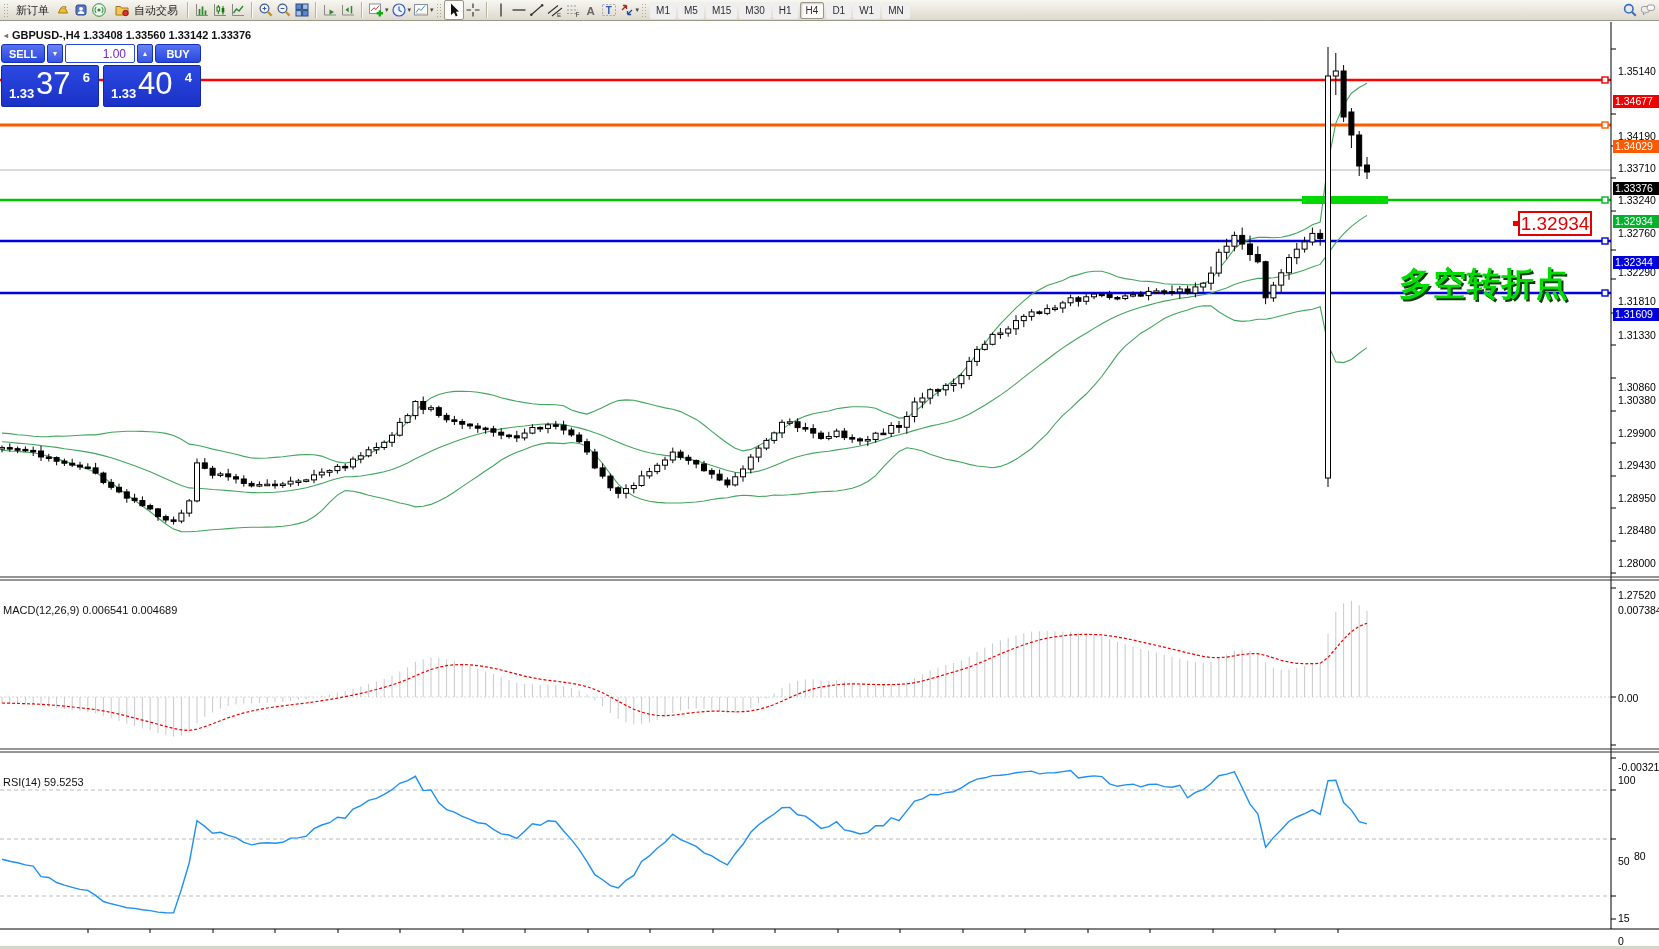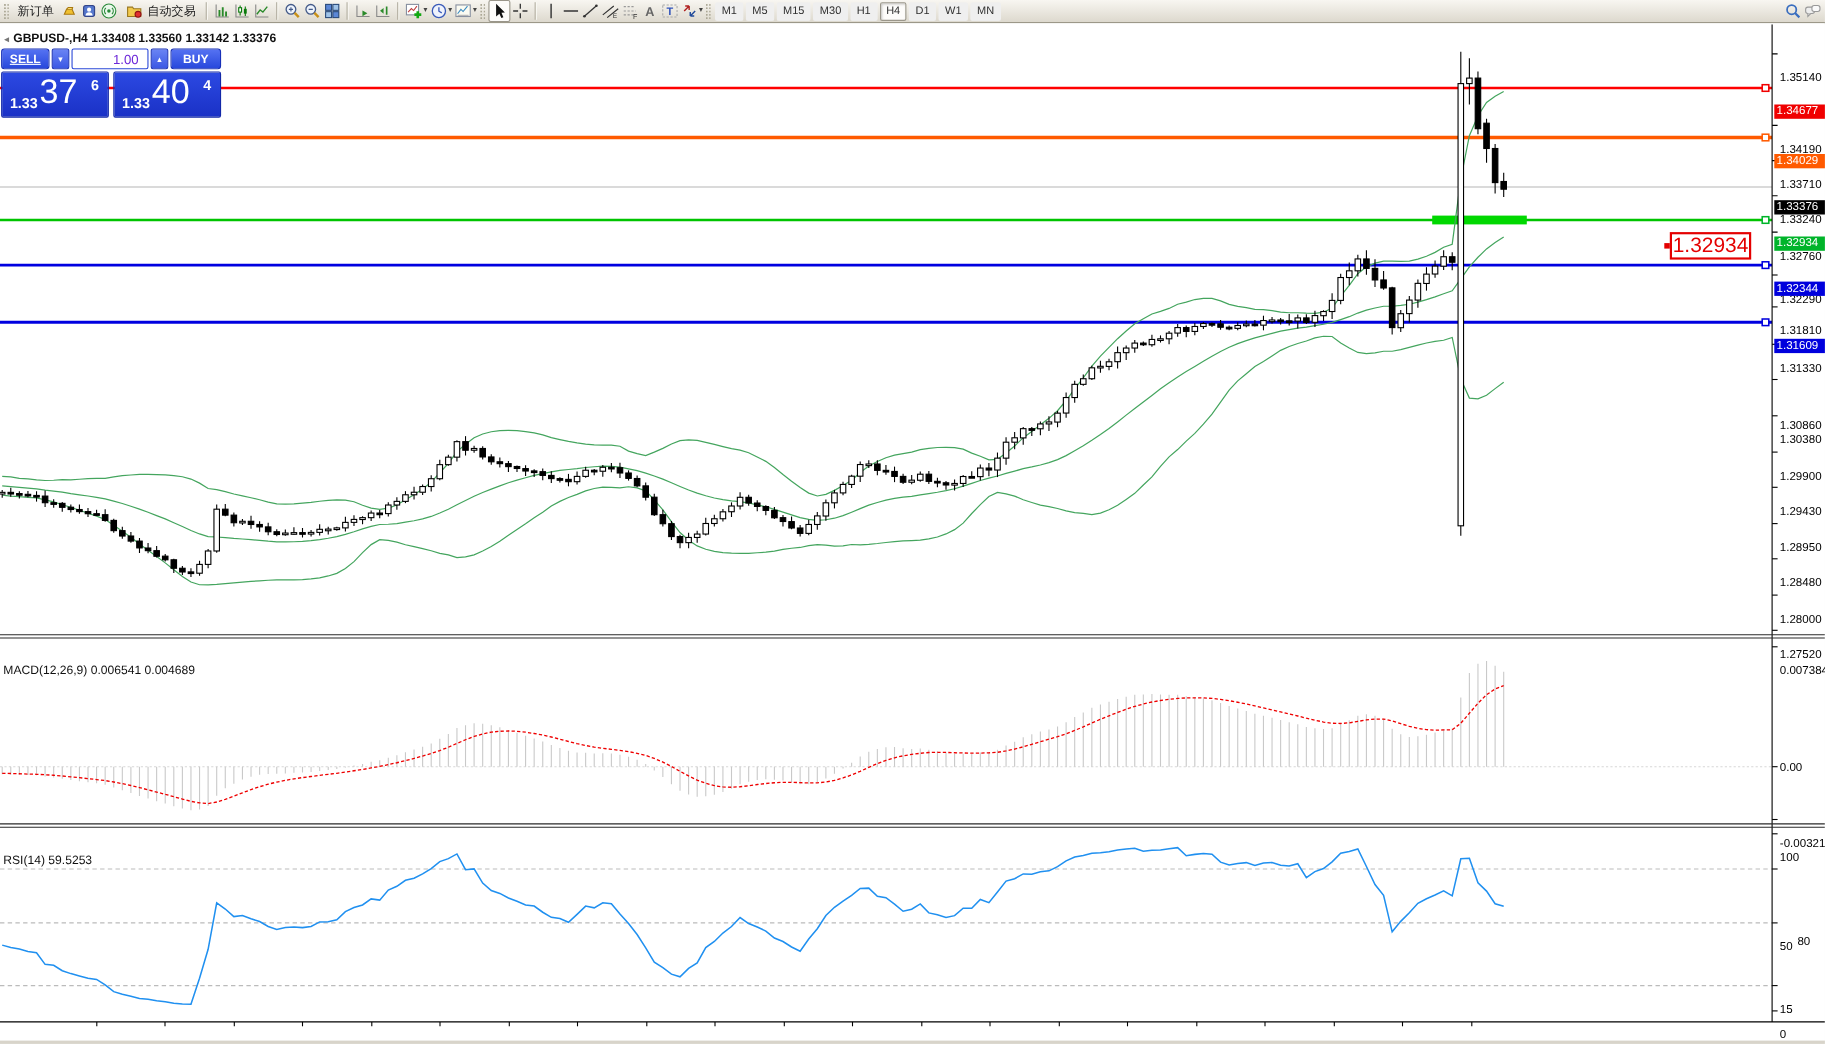--- a/index.html
+++ b/index.html
@@ -21,21 +21,21 @@
   
   #chart{position:absolute;top:22px;left:0;width:1659px;height:927px;background:#fff;}
   #svgwrap{position:absolute;inset:0;z-index:0;}
   #symline{position:absolute;left:4px;top:7px;font-size:11px;font-weight:bold;color:#111;z-index:3;display:flex;align-items:center;gap:4px;}
   #symline .mark{color:#777;font-size:8px;}
   
   #trade{position:absolute;left:1px;top:22px;width:200px;z-index:10;font-family:"Liberation Sans",sans-serif;}
   .tp-row{display:flex;height:19px;gap:2px;margin-bottom:2px;}
   .tp-btn{flex:none;border:1px solid #1730b8;border-radius:3px;color:#fff;font-size:11px;font-weight:bold;
     background:linear-gradient(#5572f2,#2848dc);display:flex;align-items:center;justify-content:center;}
-  #sellbtn{width:44px;text-decoration:underline;} #buybtn{width:46px;text-align:right;}
+  #sellbtn{width:44px;} #buybtn{width:46px;text-align:right;}
   .spin{flex:none;width:14px;border:1px solid #1730b8;border-radius:2px;background:linear-gradient(#6a84f4,#3b58e4);
     color:#fff;display:flex;align-items:center;justify-content:center;font-size:8px;}
   .vol{flex:1;background:#fff;border:1px solid #2a48d8;border-radius:2px;color:#6d28d9;font-size:12px;
     display:flex;align-items:center;justify-content:flex-end;padding-right:8px;}
   .tp-prices{display:flex;gap:4px;}
   .pbox{position:relative;width:96px;height:40px;background:linear-gradient(#2c49e2,#1a31c6);border:1px solid #1228a8;
     border-radius:2px;color:#fff;overflow:hidden;}
   .psmall{position:absolute;left:7px;bottom:5px;font-size:13px;font-weight:bold;}
   .pbig{position:absolute;left:34px;top:0px;font-size:31px;font-weight:normal;}
   .psup{position:absolute;right:8px;top:4px;font-size:13px;font-weight:bold;}
@@ -898,20 +898,21 @@
         </div>
         <div class="pbox">
           <span class="psmall">1.33</span>
           <span class="pbig">40</span>
           <span class="psup">4</span>
         </div>
       </div>
     </div>
 
     <div id="callout">1.32934</div>
+    <div id="annot" style="color: rgb(0, 221, 0);">多空转折点</div>
 
     <div class="idr-label" style="top:582px;" id="macdlabel">MACD(12,26,9) 0.006541 0.004689</div>
     <div class="idr-label" style="top:754px;" id="rsilabel">RSI(14) 59.5253</div>
 
     <div id="paxis">
         <div class="ptick" style="top: 43px;">1.35140</div>
         <div class="ptick" style="top: 108px;">1.34190</div>
         <div class="ptick" style="top: 140px;">1.33710</div>
         <div class="ptick" style="top: 172px;">1.33240</div>
         <div class="ptick" style="top: 205px;">1.32760</div>

